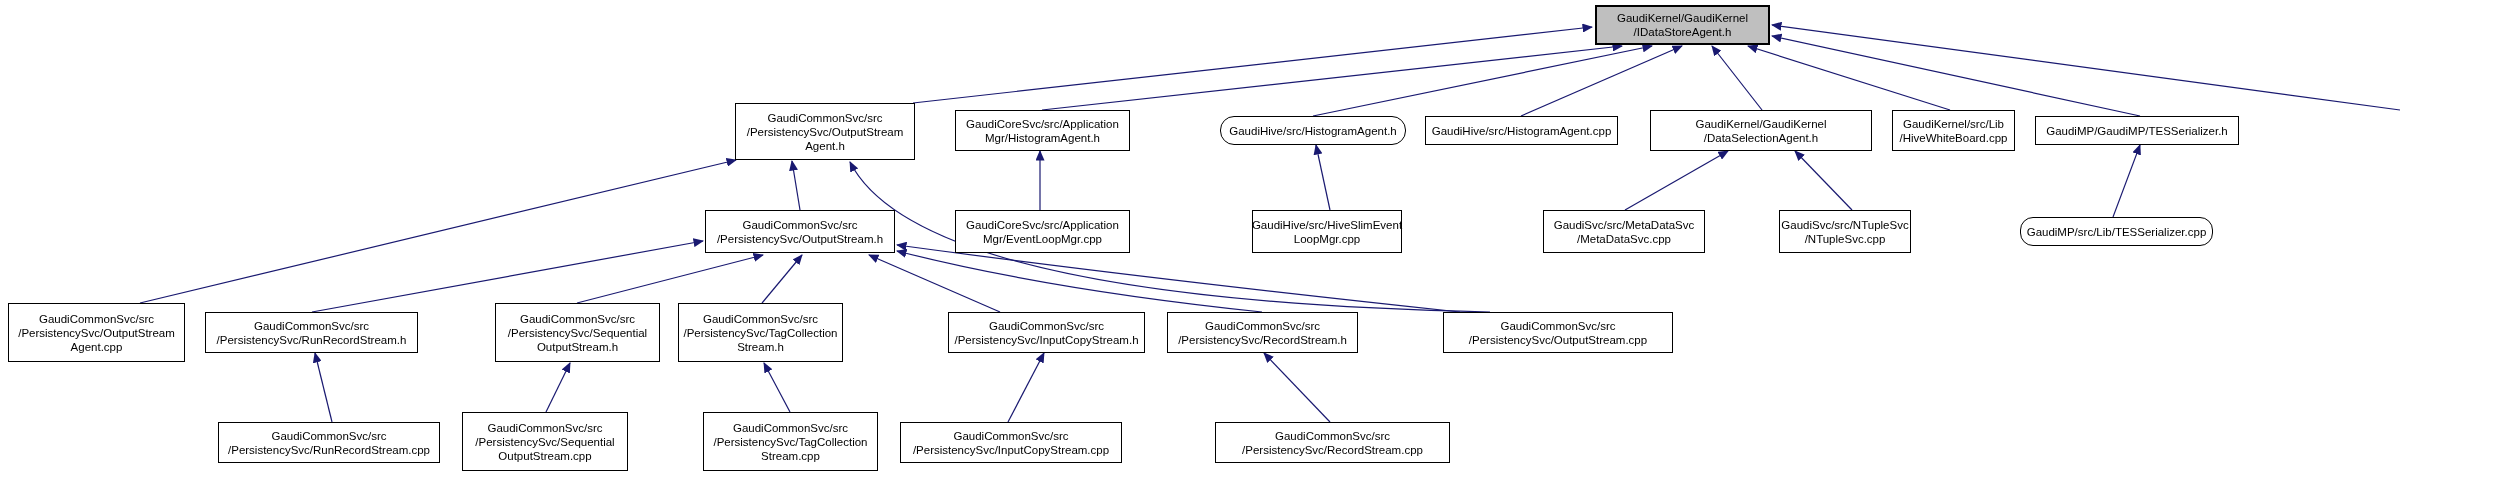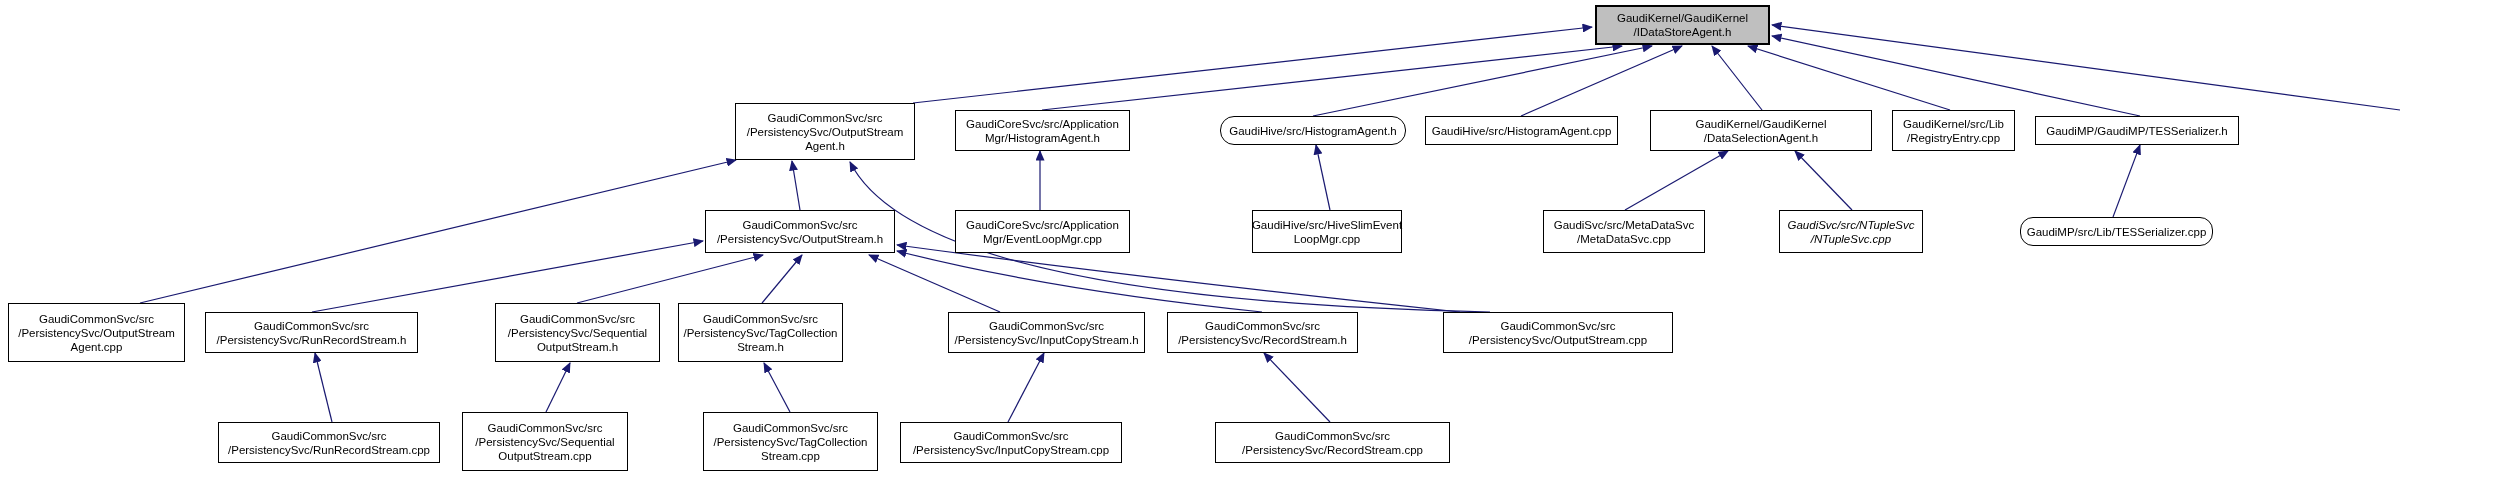--- a/index.html
+++ b/index.html
@@ -91,31 +91,31 @@
     <div class="node" style="left: 735px; top: 103px; width: 180px; height: 57px;">GaudiCommonSvc/src
 /PersistencySvc/OutputStream
 Agent.h</div>
     <div class="node" style="left: 955px; top: 110px; width: 175px; height: 41px;">GaudiCoreSvc/src/Application
 Mgr/HistogramAgent.h</div>
     <div class="node" style="left: 1220px; top: 116px; width: 186px; height: 29px; border-radius: 14px;">GaudiHive/src/HistogramAgent.h</div>
     <div class="node" style="left: 1425px; top: 116px; width: 193px; height: 29px;">GaudiHive/src/HistogramAgent.cpp</div>
     <div class="node" style="left: 1650px; top: 110px; width: 222px; height: 41px;">GaudiKernel/GaudiKernel
 /DataSelectionAgent.h</div>
     <div class="node" style="left: 1892px; top: 110px; width: 123px; height: 41px;">GaudiKernel/src/Lib
-/RegistryEntry.cpp</div>
+/HiveWhiteBoard.cpp</div>
     <div class="node" style="left: 2035px; top: 116px; width: 204px; height: 29px; text-align: right;">GaudiMP/GaudiMP/TESSerializer.h</div>
     <div class="node" style="left: 705px; top: 210px; width: 190px; height: 43px;">GaudiCommonSvc/src
 /PersistencySvc/OutputStream.h</div>
     <div class="node" style="left: 955px; top: 210px; width: 175px; height: 43px;">GaudiCoreSvc/src/Application
 Mgr/EventLoopMgr.cpp</div>
     <div class="node" style="left: 1252px; top: 210px; width: 150px; height: 43px;">GaudiHive/src/HiveSlimEvent
 LoopMgr.cpp</div>
     <div class="node" style="left: 1543px; top: 210px; width: 162px; height: 43px;">GaudiSvc/src/MetaDataSvc
 /MetaDataSvc.cpp</div>
-    <div class="node" style="left: 1779px; top: 210px; width: 144px; height: 43px; font-style: italic;">GaudiSvc/src/NTupleSvc
+    <div class="node" style="left: 1779px; top: 210px; width: 132px; height: 43px;">GaudiSvc/src/NTupleSvc
 /NTupleSvc.cpp</div>
     <div class="node" style="left: 2020px; top: 217px; width: 193px; height: 29px; border-radius: 13px;">GaudiMP/src/Lib/TESSerializer.cpp</div>
     <div class="node" style="left: 8px; top: 303px; width: 177px; height: 59px;">GaudiCommonSvc/src
 /PersistencySvc/OutputStream
 Agent.cpp</div>
     <div class="node" style="left: 205px; top: 312px; width: 213px; height: 41px;">GaudiCommonSvc/src
 /PersistencySvc/RunRecordStream.h</div>
     <div class="node" style="left: 495px; top: 303px; width: 165px; height: 59px;">GaudiCommonSvc/src
 /PersistencySvc/Sequential
 OutputStream.h</div>

